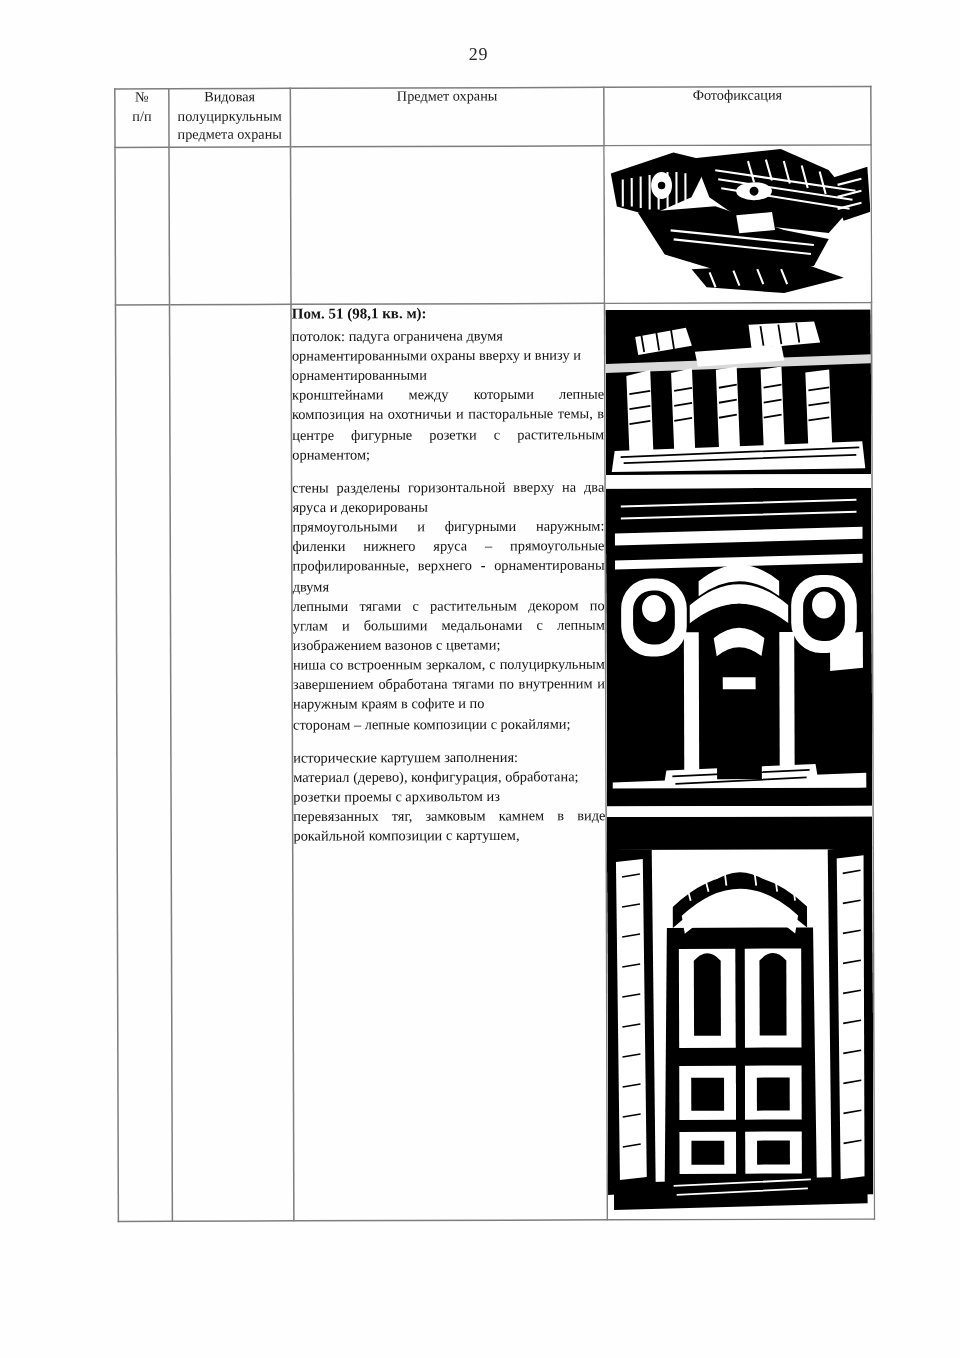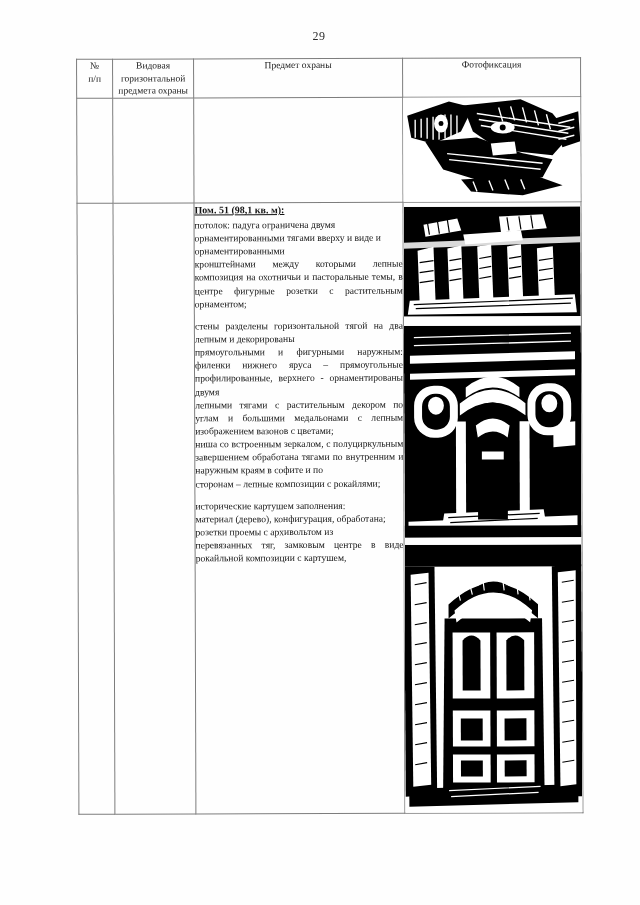--- a/index.html
+++ b/index.html
@@ -37,21 +37,21 @@
     text-align:center;padding:4px 3px 5px;color:#1a1a1a;
   }
   .hdr-sub{display:block;}
   .cell-body{padding:3px 4px 4px 5px;}
   .cell-photos{padding:0;}
   p.t{
     margin:0;font-size:9.6px;line-height:1.37;
     text-align:justify;text-justify:inter-word;
     color:#141414;hyphens:none;
   }
-  p.t.b{font-weight:700;text-align:left;font-size:10px;margin-bottom:1px;text-decoration:underline;}
+  p.t.b{font-weight:700;text-align:left;font-size:10px;margin-bottom:1px;}
   p.t.lead{text-align:left;}
   .gap{height:9px;}
   .photo{
     width:100%;display:block;background:#ffffff;
     position:relative;overflow:hidden;
   }
   .ph-ceiling{height:104px;}
   .ph-hall{height:110px;margin-top:4px;}
   .ph-niche{height:212px;margin-top:9px;}
   .ph-door{height:268px;margin-top:7px;}
@@ -72,21 +72,21 @@
         <col class="c4">
     </colgroup>
     <thead>
       <tr>
         <th>
           <span class="hdr-sub">№</span>
           <span class="hdr-sub">п/п</span>
         </th>
         <th>
           <span class="hdr-sub">Видовая</span>
-          <span class="hdr-sub">горизонтальной</span>
+          <span class="hdr-sub">полуциркульным</span>
           <span class="hdr-sub">предмета охраны</span>
         </th>
         <th>
           <span class="hdr-sub">Предмет охраны</span>
         </th>
         <th>
           <span class="hdr-sub">Фотофиксация</span>
         </th>
       </tr>
     </thead>
@@ -131,34 +131,34 @@
         </td>
       </tr>
 
       <tr>
         <td class="cell-body"></td>
         <td class="cell-body"></td>
         <td class="cell-body">
 
           <p class="t b">Пом. 51 (98,1 кв. м):</p>
           <p class="t">потолок: падуга ограничена двумя</p>
-          <p class="t lead">орнаментированными тягами вверху и виде и</p>
+          <p class="t lead">орнаментированными охраны вверху и внизу и</p>
           <p class="t lead">орнаментированными</p>
           <p class="t">кронштейнами между которыми лепные композиция на охотничьи и пасторальные темы, в центре фигурные розетки с растительным орнаментом;</p>
           <div class="gap"></div>
-          <p class="t">стены разделены горизонтальной тягой на два лепным и декорированы</p>
+          <p class="t">стены разделены горизонтальной вверху на два яруса и декорированы</p>
           <p class="t">прямоугольными и фигурными наружным: филенки нижнего яруса – прямоугольные профилированные, верхнего - орнаментированы двумя</p>
           <p class="t">лепными тягами с растительным декором по углам и большими медальонами с лепным изображением вазонов с цветами;</p>
           <p class="t">ниша со встроенным зеркалом, с полуциркульным завершением обработана тягами по внутренним и наружным краям в софите и по</p>
           <p class="t lead">сторонам – лепные композиции с рокайлями;</p>
           <div class="gap"></div>
           <p class="t">исторические картушем заполнения:</p>
           <p class="t lead">материал (дерево), конфигурация, обработана;</p>
           <p class="t">розетки проемы с архивольтом из</p>
-          <p class="t">перевязанных тяг, замковым центре в виде рокайльной композиции с картушем,</p>
+          <p class="t">перевязанных тяг, замковым камнем в виде рокайльной композиции с картушем,</p>
 
         </td>
         <td class="cell-photos">
 
           <div class="photo ph-hall">
             <svg viewBox="0 0 178 110" preserveAspectRatio="none" aria-hidden="true">
               <rect width="178" height="110" fill="#000000"></rect>
               <g fill="#ffffff">
                 <path d="M14 44 L30 40 L32 96 L16 98 Z"></path>
                 <path d="M44 42 L58 39 L60 94 L46 96 Z"></path>

